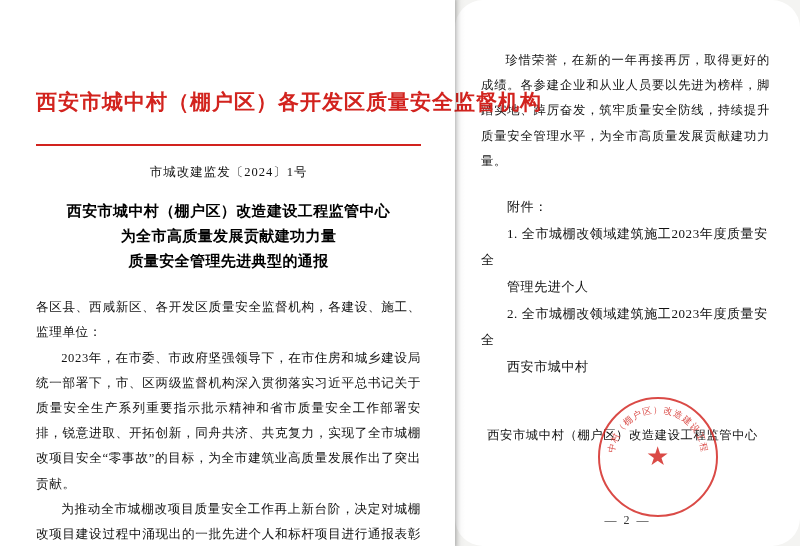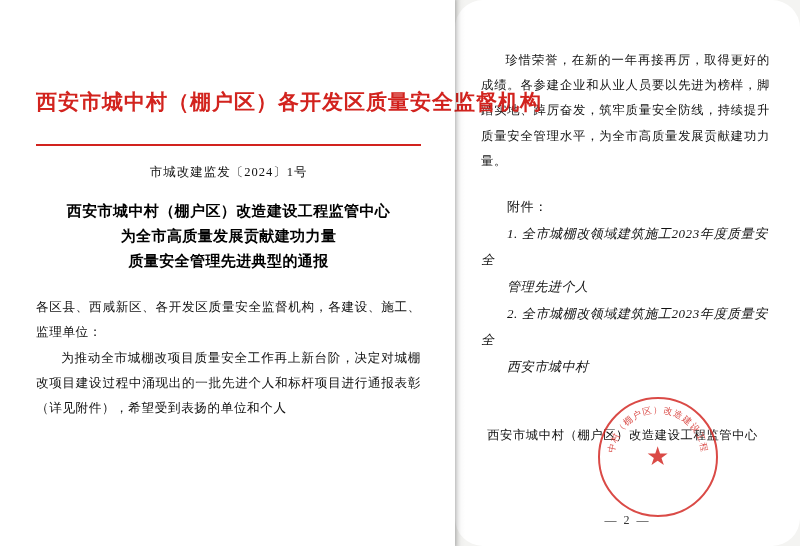--- a/index.html
+++ b/index.html
@@ -107,21 +107,21 @@
   }
   .right-body p { margin: 0; }
   .attach-block {
     margin-top: 20px;
     font-size: 13px;
     line-height: 2.05;
     letter-spacing: 0.6px;
     color: #111;
   }
   .attach-block p { margin: 0; }
-  .attach-item { text-indent: 2em; font-style: italic; }
+  .attach-item { text-indent: 2em; }
   .attach-cont { text-indent: 2em; }
   .sign-block {
     position: relative;
     margin-top: 42px;
     font-size: 12.3px;
     line-height: 2.0;
     color: #111;
     letter-spacing: 0.6px;
     text-align: right;
     padding-right: 12px;
@@ -184,20 +184,21 @@
     <div class="doc-number">市城改建监发〔2024〕1号</div>
 
     <div class="main-title">
       <div>西安市城中村（棚户区）改造建设工程监管中心</div>
       <div>为全市高质量发展贡献建功力量</div>
       <div>质量安全管理先进典型的通报</div>
     </div>
 
     <div class="body-text">
       <p>各区县、西咸新区、各开发区质量安全监督机构，各建设、施工、监理单位：</p>
+      <p class="indent">2023年，在市委、市政府坚强领导下，在市住房和城乡建设局统一部署下，市、区两级监督机构深入贯彻落实习近平总书记关于质量安全生产系列重要指示批示精神和省市质量安全工作部署安排，锐意进取、开拓创新，同舟共济、共克复力，实现了全市城棚改项目安全“零事故”的目标，为全市建筑业高质量发展作出了突出贡献。</p>
       <p class="indent">为推动全市城棚改项目质量安全工作再上新台阶，决定对城棚改项目建设过程中涌现出的一批先进个人和标杆项目进行通报表彰（详见附件），希望受到表扬的单位和个人</p>
     </div>
 
   </div>
 
   <div class="gutter"></div>
 
   <div class="doc-page page-right">
 
     <div class="right-body">

